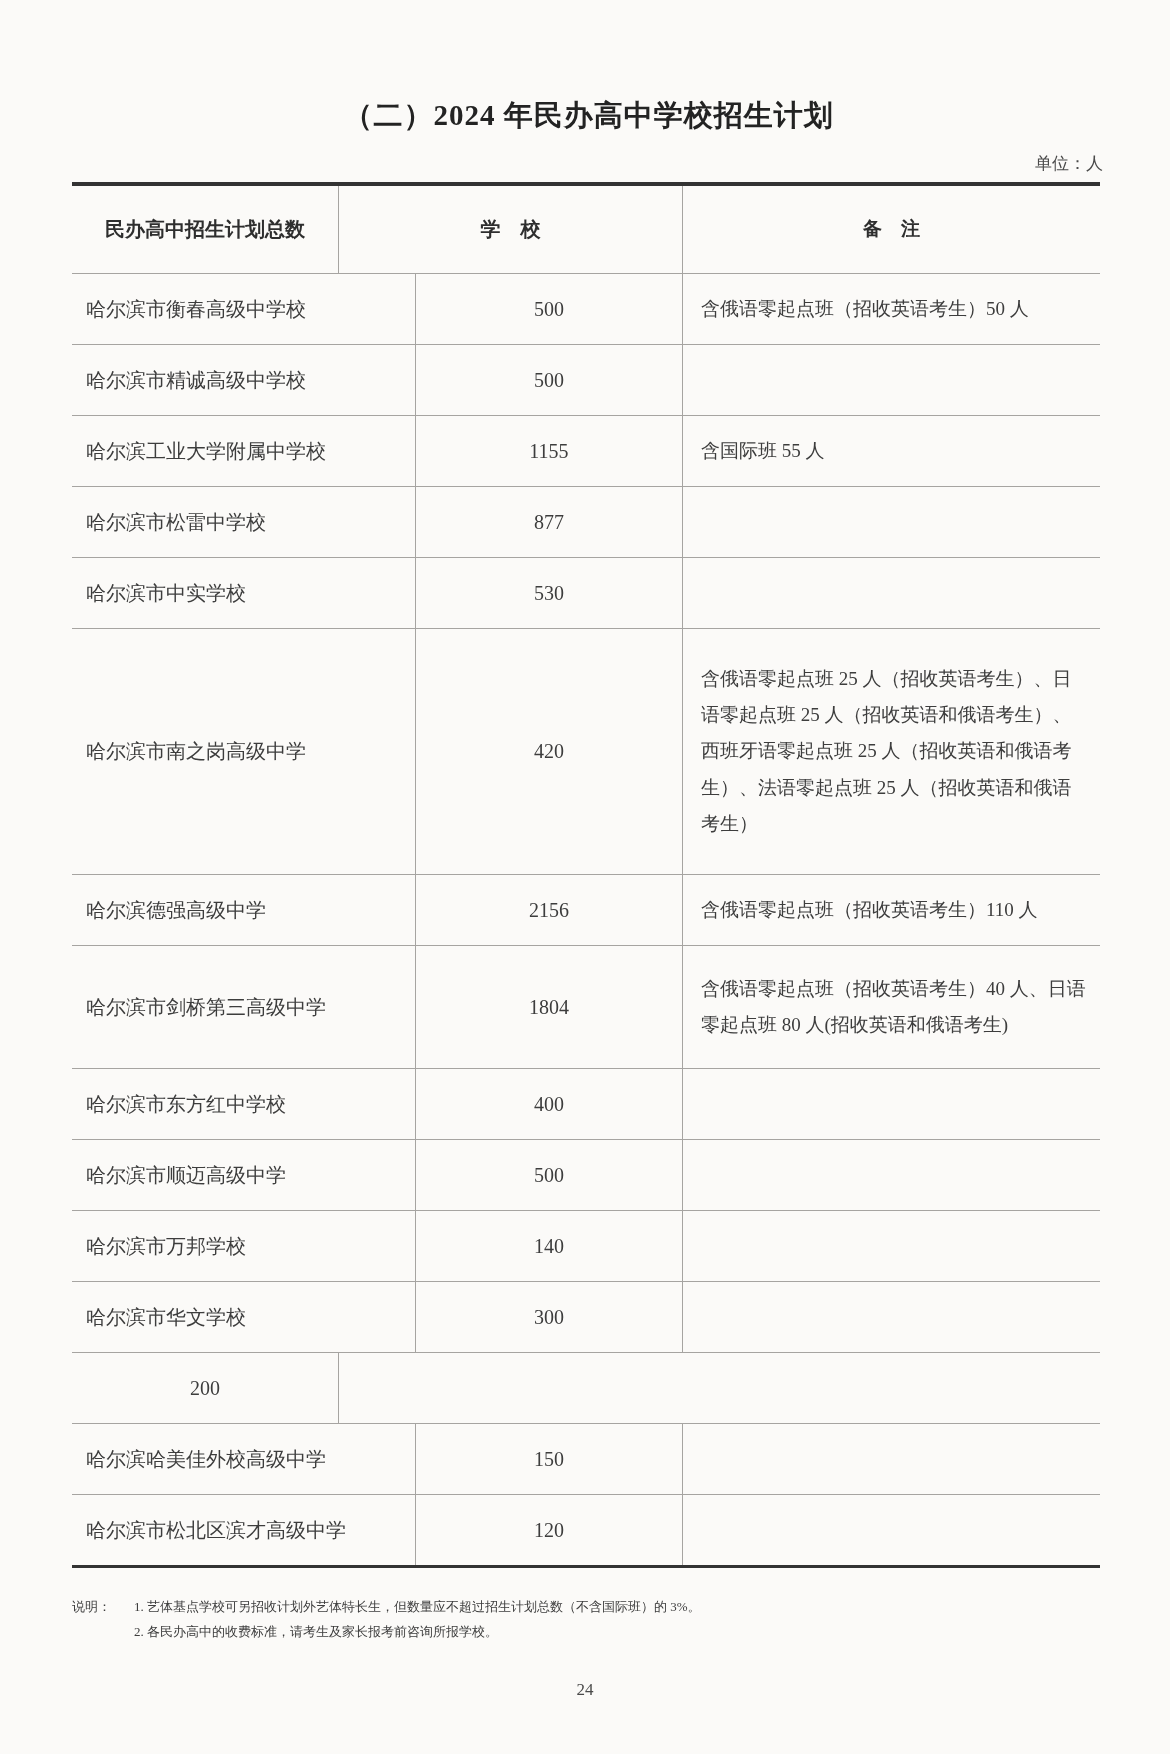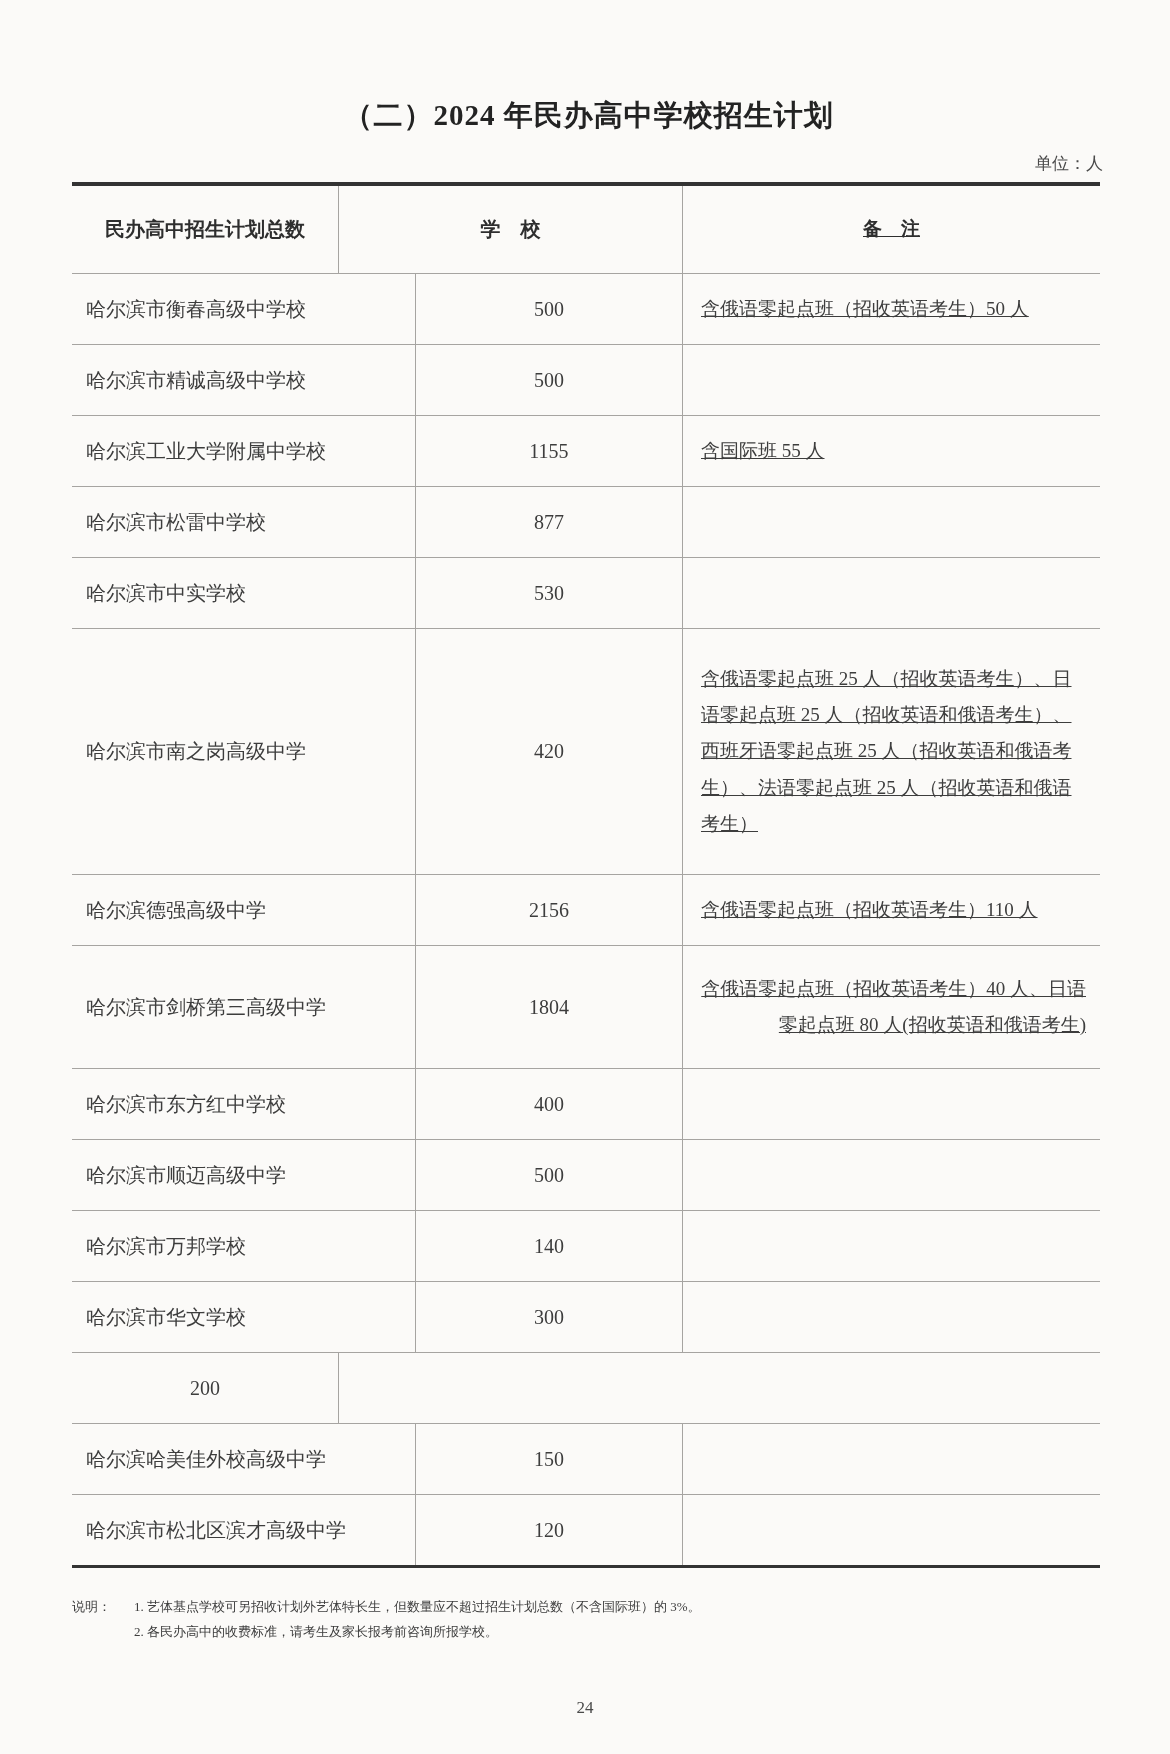--- a/index.html
+++ b/index.html
@@ -33,46 +33,46 @@
   .table {
     width: 1028px;
     border-top: 4px solid #333333;
     border-bottom: 3px solid #333333;
   }
   .tr { display: flex; border-bottom: 1px solid #a6a4a1; }
   .tr:last-child { border-bottom: none; }
   .tr.head { min-height: 87px; }
   .tr.body-row { min-height: 70px; }
   .tr.row-tall { min-height: 245px; }
-  .tr.row-med { min-height: 122px; text-align: right; }
+  .tr.row-med { min-height: 122px; }
   .td {
     box-sizing: border-box;
     display: flex;
     align-items: center;
     font-size: 20px;
     color: #3d3d3d;
   }
   .c1 { width: 344px; border-right: 1px solid #a6a4a1; padding: 10px 8px 10px 14px; }
   .c2 { width: 267px; border-right: 1px solid #a6a4a1; justify-content: center; padding: 10px 4px; }
-  .c3 { width: 417px; padding: 12px 14px 12px 18px; font-size: 19px; line-height: 1.9; text-decoration: underline; }
+  .c3 { width: 417px; padding: 12px 14px 12px 18px; font-size: 19px; line-height: 1.9; }
   .head .td { justify-content: center; font-weight: bold; color: #2e2e2e; padding: 10px 4px; }
   .head .c1, .head .c3 { padding-left: 4px; }
   .notes {
     display: flex;
     margin-top: 26px;
     font-size: 13px;
     line-height: 1.95;
     color: #3d3d3d;
     width: 1030px;
   }
   .notes-label { flex: 0 0 62px; white-space: nowrap; }
   .notes-body { flex: 1; }
   .page-number {
     position: absolute;
-    bottom: 36px; left: 0;
+    bottom: 54px; left: 0;
     width: 100%;
     text-align: center;
     font-size: 17px;
     color: #4a4a4a;
   }
 </style>
 </head>
 <body>
 
 <div class="page">

